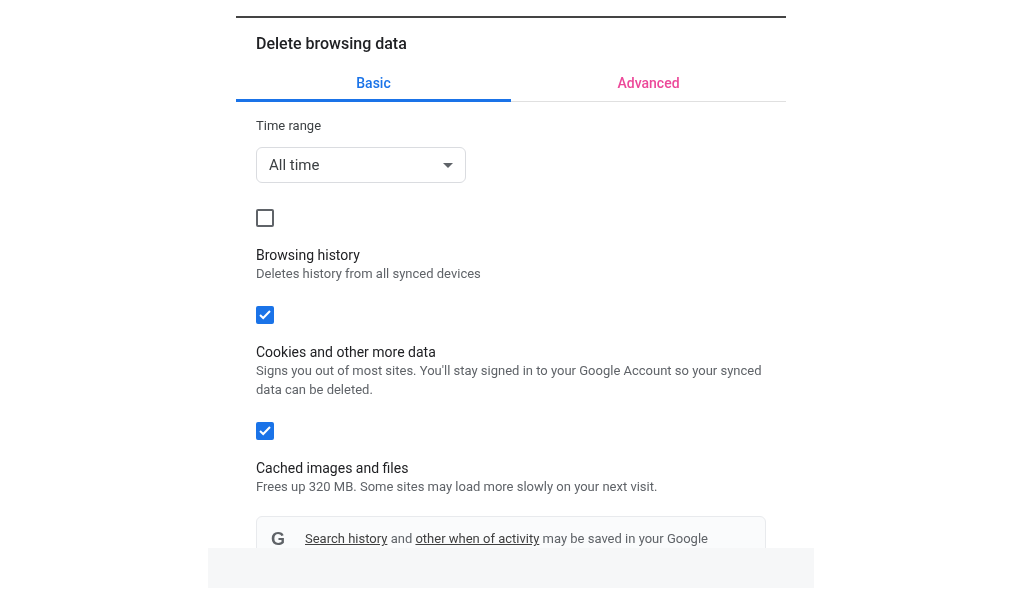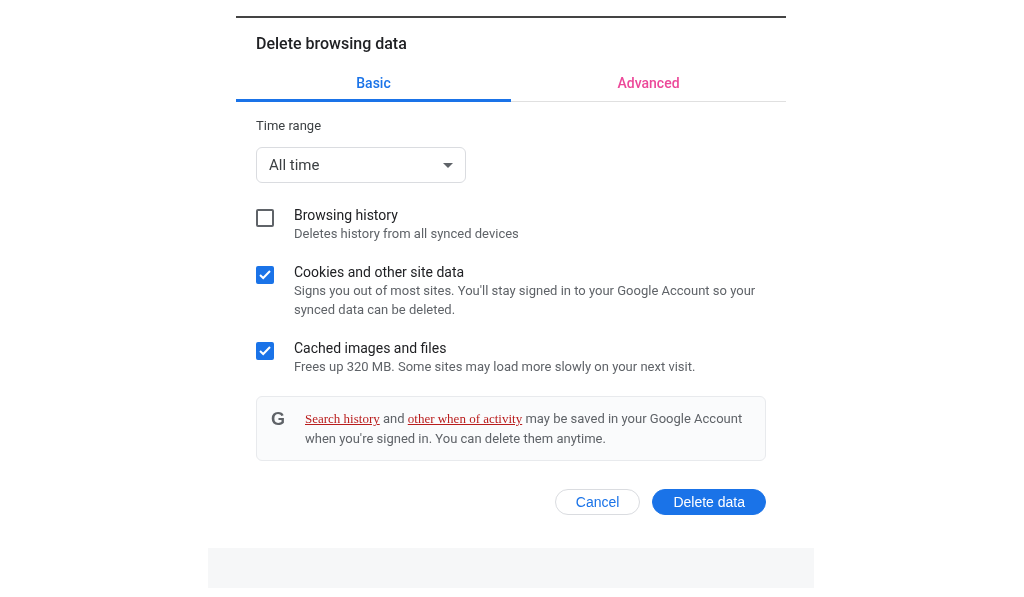--- a/index.html
+++ b/index.html
@@ -80,20 +80,21 @@
       width: 0; height: 0;
       border-left: 5px solid transparent;
       border-right: 5px solid transparent;
       border-top: 5px solid #5f6368;
     }
     .option-row {
       display: flex;
       align-items: flex-start;
       gap: 20px;
       margin-bottom: 20px;
+      flex-direction: column;
     }
     .checkbox {
       width: 18px; height: 18px;
       border: 2px solid #5f6368;
       border-radius: 2px;
       margin-top: 2px;
       cursor: pointer;
       flex-shrink: 0;
       display: flex;
       align-items: center;
@@ -138,24 +139,23 @@
       width: 20px;
       flex-shrink: 0;
       line-height: 1.2;
     }
     .info-text {
       font-size: 13px;
       color: #5f6368;
       line-height: 1.5;
     }
     .info-text .lnk {
-      color: #b91c1c;
+      color: #404040;
       text-decoration: underline;
       cursor: pointer;
-      font-family: Liberation Serif, serif;
     }
     .actions {
       display: flex;
       justify-content: flex-end;
       gap: 12px;
       padding: 28px 20px 20px;
     }
     .btn {
       height: 26px;
       padding: 0 20px;
@@ -216,21 +216,21 @@
       </div>
     </div>
 
     <div class="option-row">
       <div class="checkbox checked">
         <svg class="checkmark" width="12" height="10" viewBox="0 0 12 10">
             <path d="M1 5 L4.2 8 L11 1" stroke="#fff" stroke-width="2" fill="none"></path>
           </svg>
       </div>
       <div class="opt-text">
-        <div class="opt-title">Cookies and other site data</div>
+        <div class="opt-title">Cookies and other more data</div>
         <div class="opt-desc">Signs you out of most sites. You'll stay signed in to your Google Account so your synced data can be deleted.</div>
       </div>
     </div>
 
     <div class="option-row">
       <div class="checkbox checked">
         <svg class="checkmark" width="12" height="10" viewBox="0 0 12 10">
             <path d="M1 5 L4.2 8 L11 1" stroke="#fff" stroke-width="2" fill="none"></path>
           </svg>
       </div>

